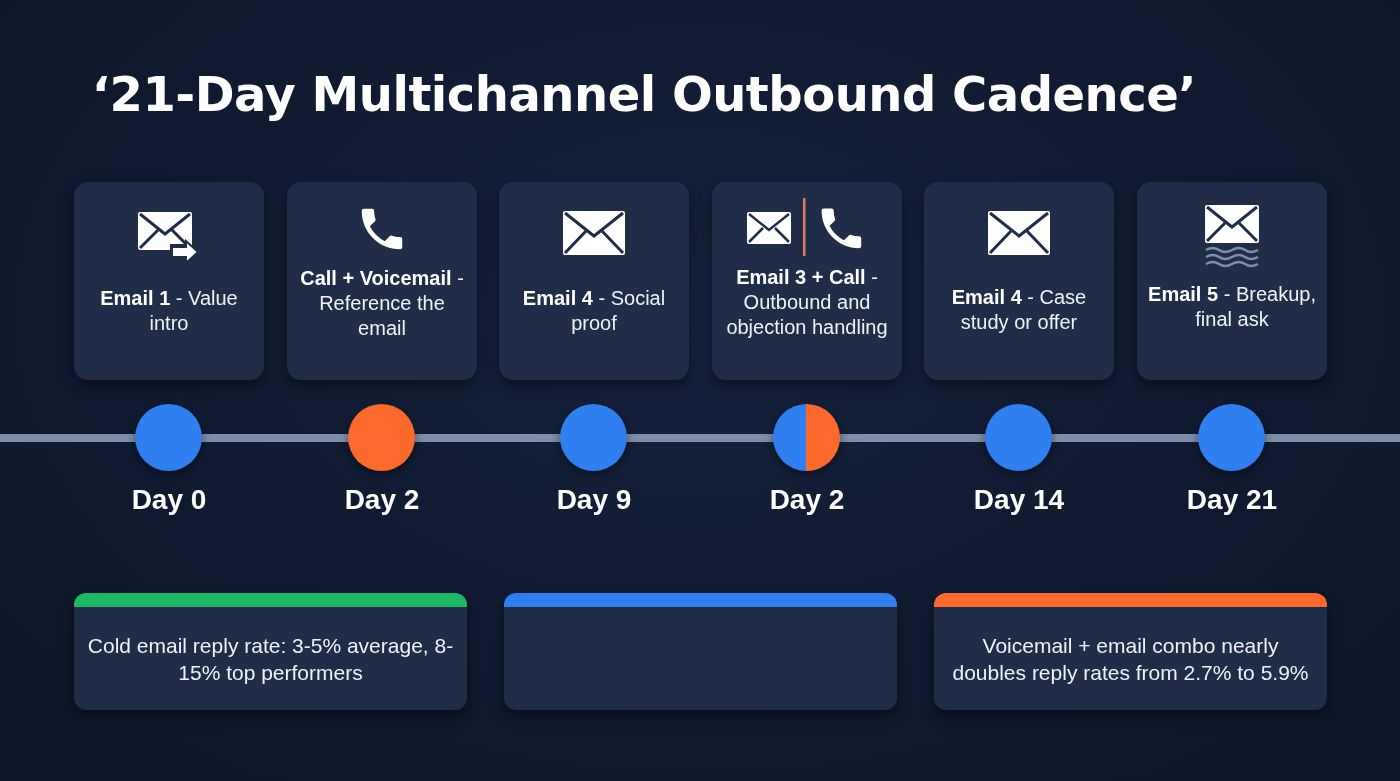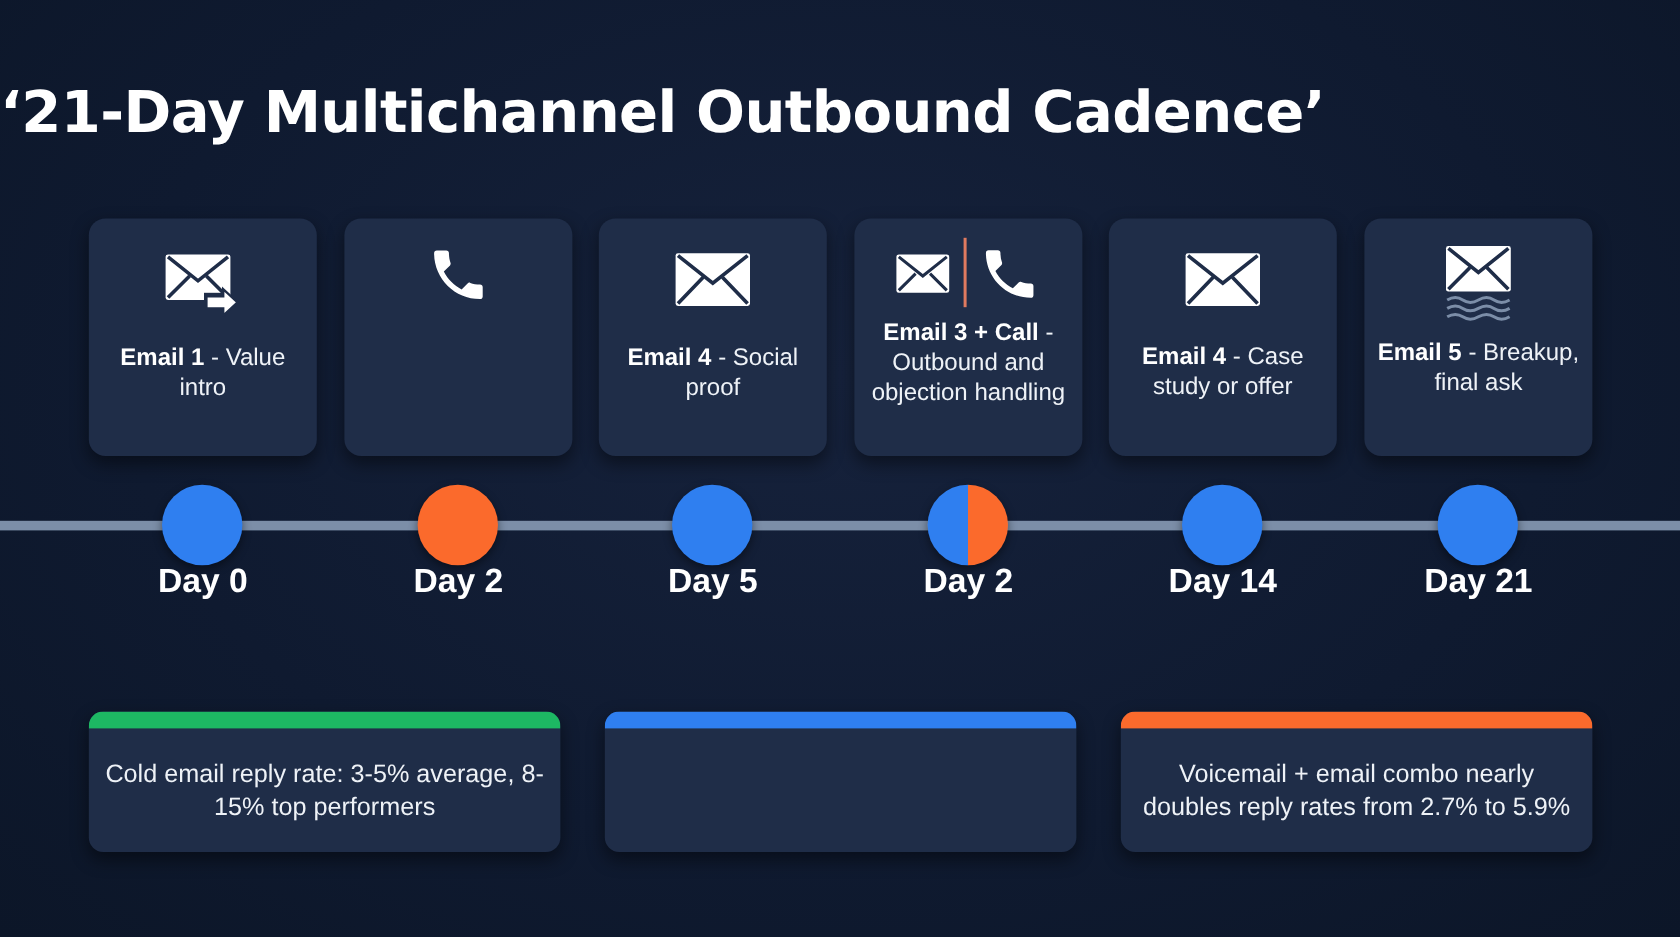--- a/index.html
+++ b/index.html
@@ -3,21 +3,21 @@
 <meta charset="utf-8">
 <style>
   html, body { margin:0; padding:0; }
   body {
     width:1400px; height:781px; overflow:hidden;
     background: radial-gradient(ellipse at 50% 40%, #16223c 0%, #0f1a30 60%, #0c1628 100%);
     font-family: "Liberation Sans", "DejaVu Sans", sans-serif;
     color:#ffffff; position:relative;
   }
   .title {
-    position:absolute; left:0; top:66px; width:1196px; text-align:left;
+    position:absolute; left:0; top:66px; width:1196px; text-align:right;
     font-family: "DejaVu Sans", sans-serif; font-weight:bold; font-size:48px; letter-spacing:-0.5px;
   }
   .card {
     position:absolute; top:182px; width:190px; height:198px;
     background:#1f2d48; border-radius:14px;
     box-shadow: 0 6px 14px rgba(0,0,0,0.45);
   }
   .card .icon { position:absolute; left:0; width:190px; display:flex; justify-content:center; }
   .card .text {
     position:absolute; left:8px; width:174px; text-align:center;
@@ -25,21 +25,21 @@
   }
   .card .text b { font-weight:bold; color:#fff; }
   .timeline {
     position:absolute; left:0; top:434px; width:1400px; height:8px; background:#7c8ea8;
   }
   .dot {
     position:absolute; top:404px; width:67px; height:67px; border-radius:50%;
     box-shadow: 0 3px 8px rgba(0,0,0,0.45);
   }
   .day {
-    position:absolute; top:468px; width:190px; text-align:center;
+    position:absolute; top:484px; width:190px; text-align:center;
     font-weight:bold; font-size:28px; color:#fff;
   }
   .stat {
     position:absolute; top:593px; width:393px; height:117px;
     background:#1f2d48; border-radius:12px; overflow:hidden;
     box-shadow: 0 6px 14px rgba(0,0,0,0.45);
   }
   .stat .bar { height:14px; width:100%; }
   .stat .stext {
     position:absolute; left:0; top:14px; width:100%; height:103px;
@@ -65,20 +65,23 @@
   <div class="text" style="top:104px">
     <b>Email 1</b><span> - Value intro</span>
   </div>
 </div>
 
 <div class="card" style="left:287px">
   <div class="icon" style="top:20px">
     <svg width="54" height="54" viewBox="0 0 24 24">
       <path fill="#fff" d="M6.6 10.8c1.4 2.8 3.8 5.1 6.6 6.6l2.2-2.2c.3-.3.7-.4 1-.2 1.1.4 2.3.6 3.6.6.6 0 1 .4 1 1V20c0 .6-.4 1-1 1-9.4 0-17-7.6-17-17 0-.6.4-1 1-1h3.5c.6 0 1 .4 1 1 0 1.3.2 2.5.6 3.6.1.3 0 .7-.2 1L6.6 10.8z"></path>
     </svg>
+  </div>
+  <div class="text" style="top:84px">
+    <b>Call + Voicemail</b><span> - Reference the email</span>
   </div>
 </div>
 
 <div class="card" style="left:499px">
   <div class="icon" style="top:28px">
     <svg width="64" height="46" viewBox="0 0 64 46">
       <rect x="1" y="1" width="62" height="44" rx="2" fill="#fff"></rect>
       <path d="M3 3 L32 26 L61 3" fill="none" stroke="#1f2d48" stroke-width="3"></path>
       <path d="M3 43 L24 21 M61 43 L40 21" stroke="#1f2d48" stroke-width="3"></path>
     </svg>
@@ -137,21 +140,21 @@
 <div class="timeline"></div>
 <div class="dot" style="left:135px;background:#2f7ff0"></div>
 <div class="dot" style="left:348px;background:#fb6a2c"></div>
 <div class="dot" style="left:560px;background:#2f7ff0"></div>
 <div class="dot" style="left:773px;background:linear-gradient(90deg,#2f7ff0 0%,#2f7ff0 50%,#fb6a2c 50%,#fb6a2c 100%)"></div>
 <div class="dot" style="left:985px;background:#2f7ff0"></div>
 <div class="dot" style="left:1198px;background:#2f7ff0"></div>
 
 <div class="day" style="left:74px">Day 0</div>
 <div class="day" style="left:287px">Day 2</div>
-<div class="day" style="left:499px">Day 5</div>
+<div class="day" style="left:499px">Day 9</div>
 <div class="day" style="left:712px">Day 2</div>
 <div class="day" style="left:924px">Day 14</div>
 <div class="day" style="left:1137px">Day 21</div>
 
 <div class="stat" style="left:74px">
   <div class="bar" style="background:#1db863"></div>
   <div class="stext">Cold email reply rate: 3-5% average, 8-15% top performers</div>
 </div>
 <div class="stat" style="left:504px">
   <div class="bar" style="background:#2f7ff0"></div>

